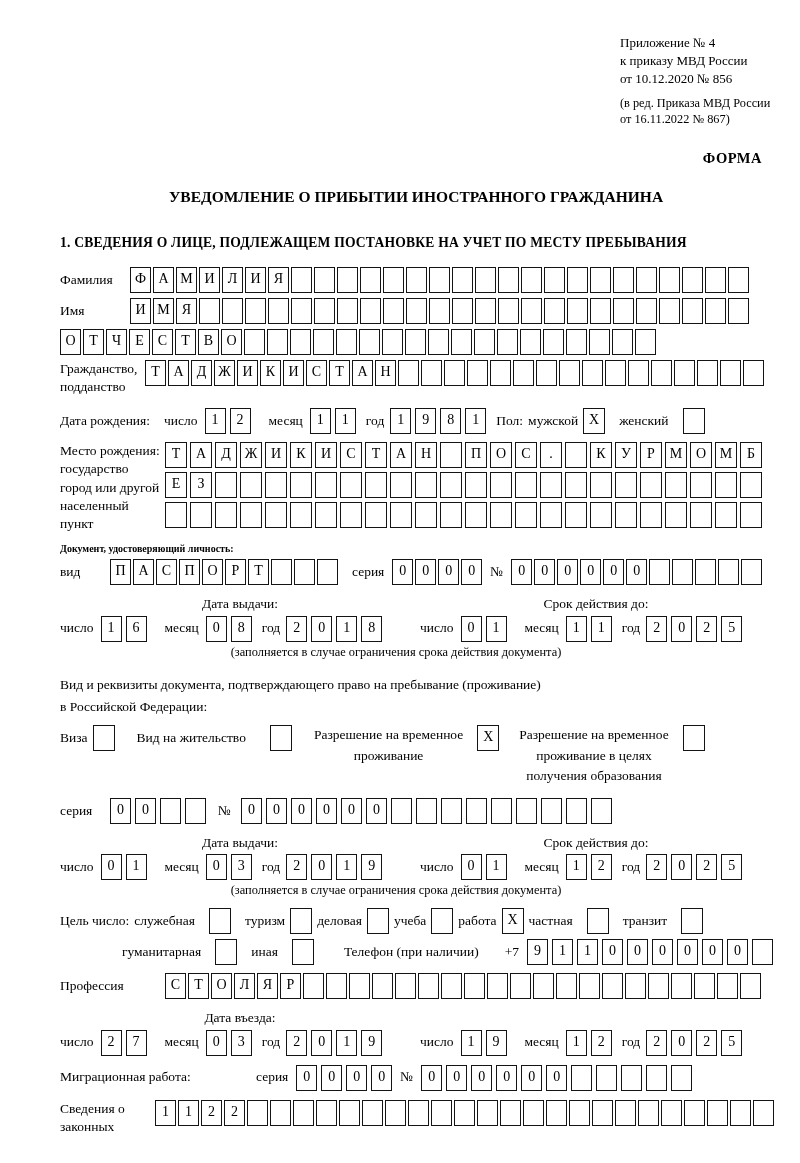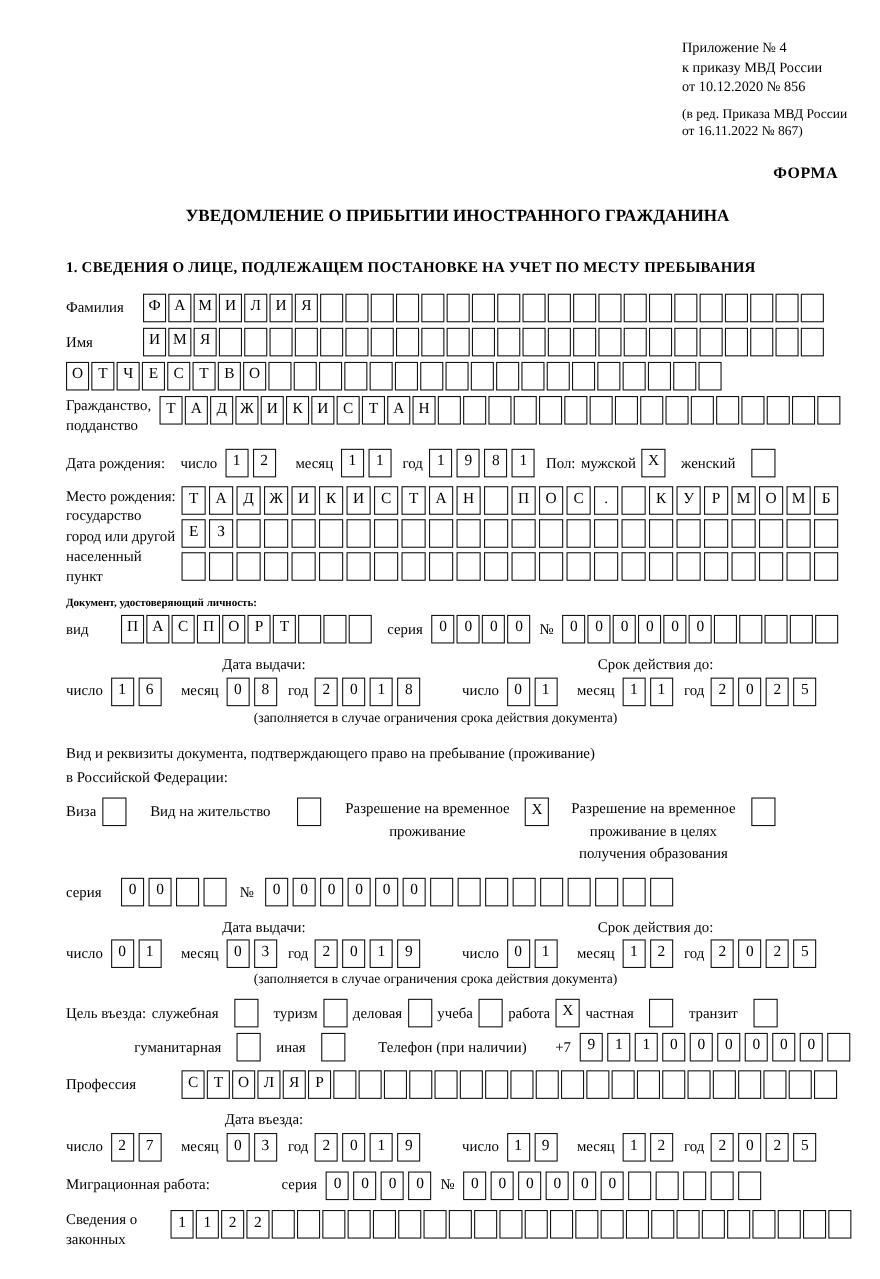--- a/index.html
+++ b/index.html
@@ -499,21 +499,21 @@
             <span class="cell">0</span>
             <span class="cell">2</span>
             <span class="cell">5</span>
           </span>
       </div>
     </div>
     <div class="note">(заполняется в случае ограничения срока действия документа)</div>
   </div>
 
   <div class="row purpose" style="margin-top:10px;">
-    <span class="lbl">Цель въезда:</span>
+    <span class="lbl">Цель число:</span>
     <span class="lbl mlxs">служебная</span>
     <span class="cb mls"></span>
     <span class="lbl mls">туризм</span>
     <span class="cb mlxs"></span>
     <span class="lbl mlxs">деловая</span>
     <span class="cb mlxs"></span>
     <span class="lbl mlxs">учеба</span>
     <span class="cb mlxs"></span>
     <span class="lbl mlxs">работа</span>
     <span class="cb mlxs">X</span>

